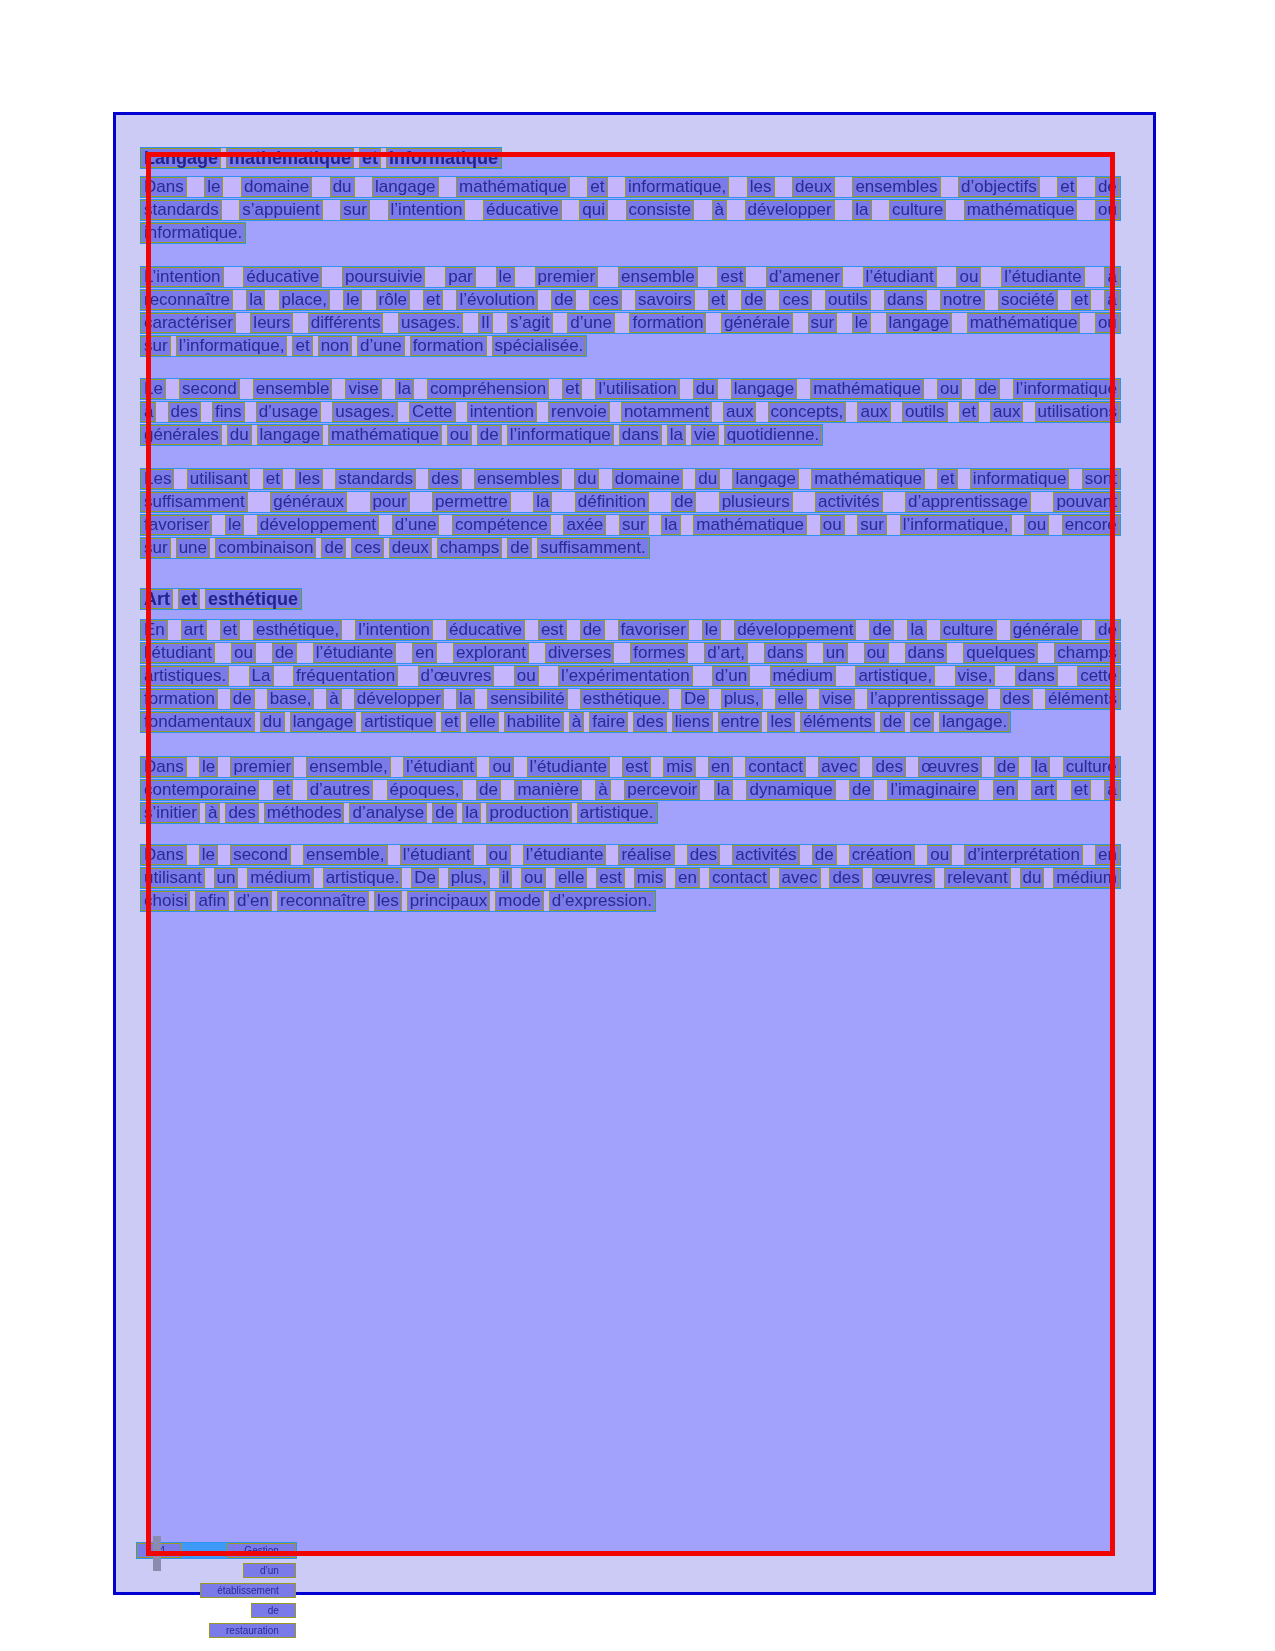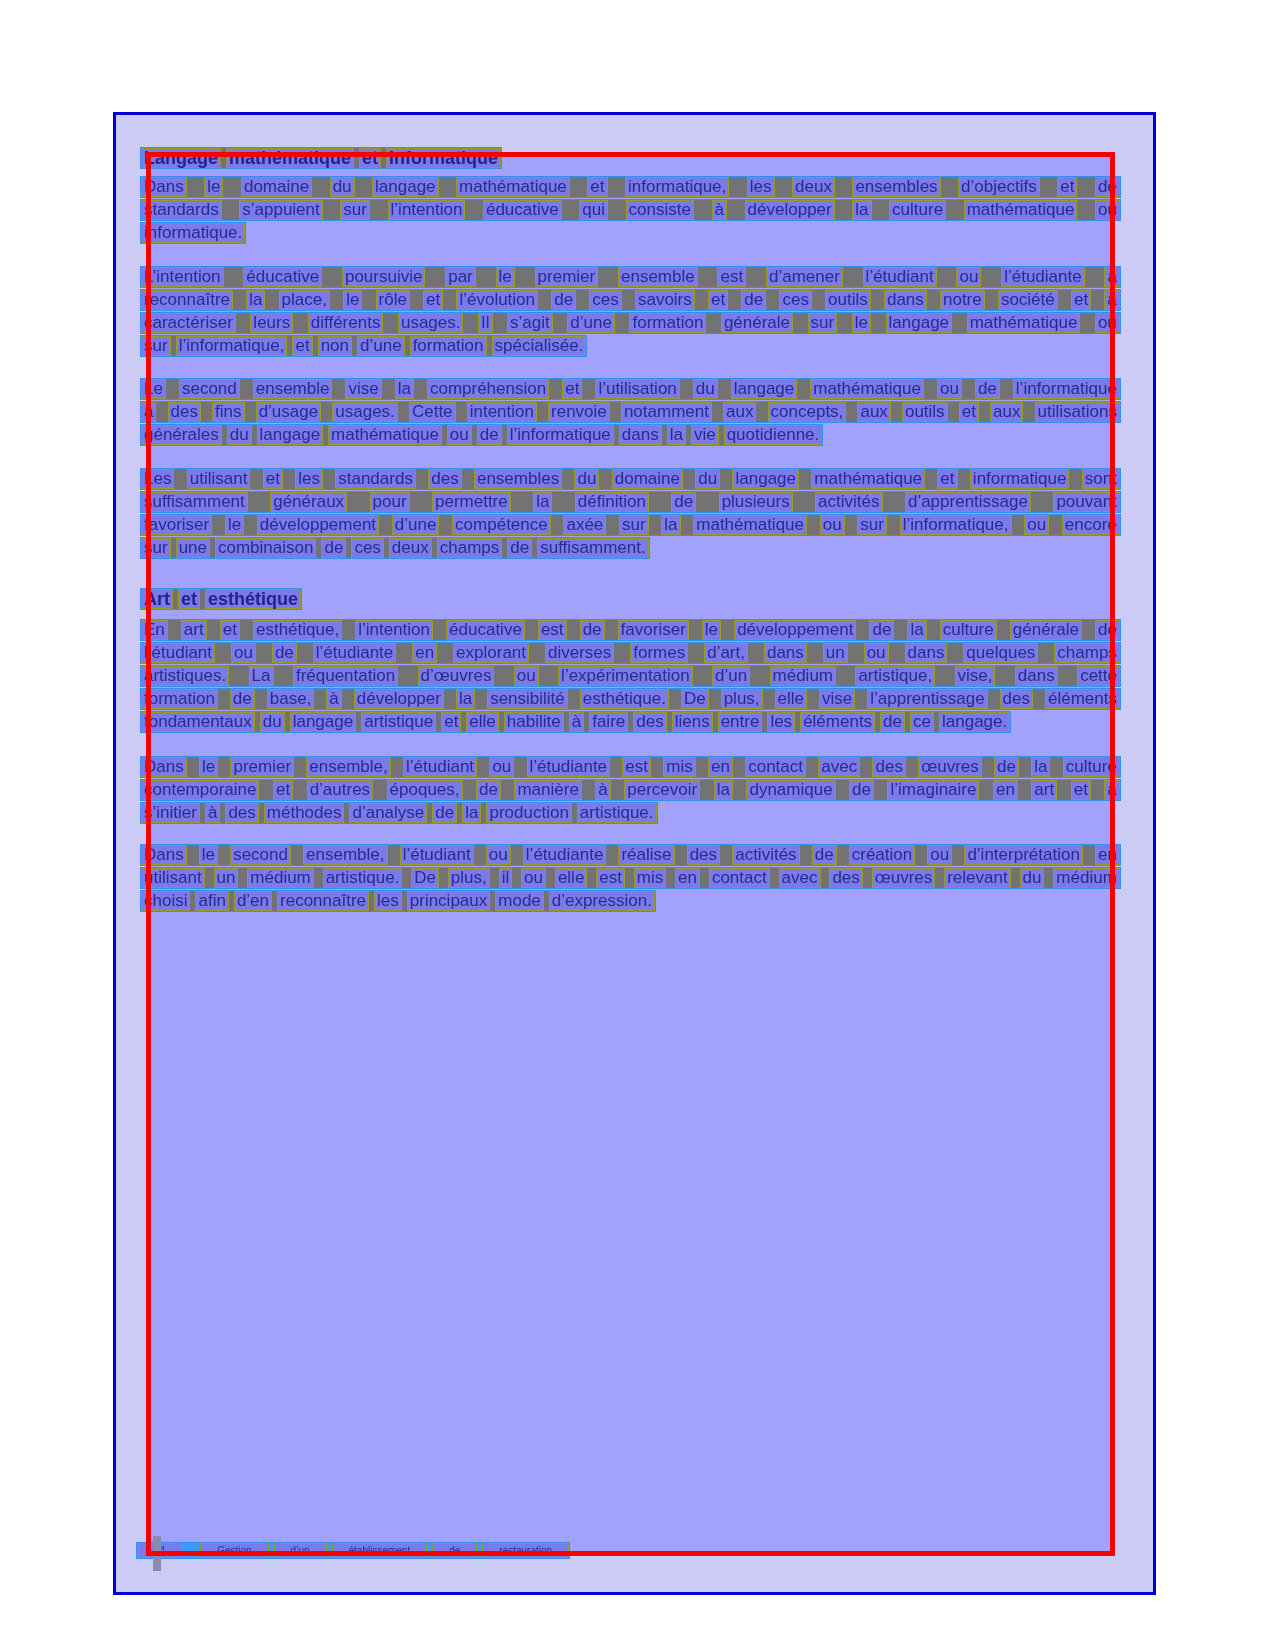--- a/index.html
+++ b/index.html
@@ -18,40 +18,40 @@
   .red-box{
     position:absolute;left:146px;top:152px;width:969px;height:1404px;
     border:5px solid #f10404;box-sizing:border-box;z-index:50;pointer-events:none;
   }
   .text-blocks{
     position:absolute;left:140px;top:147px;width:981px;z-index:10;
   }
   .block{margin:0;}
   .line{
     display:flex;align-items:stretch;height:20px;margin-bottom:1px;
-    background:#737373;border:1px solid #2f92f2;box-sizing:content-box;
+    background:#c4b5fd;border:1px solid #2f92f2;box-sizing:content-box;
   }
   .line.justify{justify-content:space-between;width:979px;}
   .line.left{justify-content:flex-start;gap:5px;width:max-content;max-width:979px;}
   .word{
     display:inline-block;background:#7a7ae8;border:1px solid #9a9a20;
     color:#2a2a94;font-size:17px;line-height:18px;padding:0 2px;
     white-space:nowrap;box-sizing:border-box;
   }
   .heading .word{font-weight:bold;font-size:18px;color:#23238c;}
   .footer-line{
     position:absolute;left:136px;top:1542px;height:15px;z-index:10;
     display:flex;align-items:stretch;background:#3d9af8;border:1px solid #2f92f2;
   }
   .footer-word{
     display:inline-block;background:#7a7ae8;border:1px solid #9a9a20;
     color:#2a2a94;font-size:10px;line-height:13px;padding:0 16px;white-space:nowrap;
   }
   .footer-gap{width:18px;}
-  .footer-words{display:flex;gap:5px;align-items:flex-end;}
+  .footer-words{display:flex;gap:5px;align-items:flex-end;flex-direction:column;}
   .cursor-bar{
     position:absolute;left:153px;top:1536px;width:8px;height:35px;
     background:#8b8bb0;z-index:40;
   }
 </style>
 </head>
 <body>
 
 <div class="page"></div>
 

